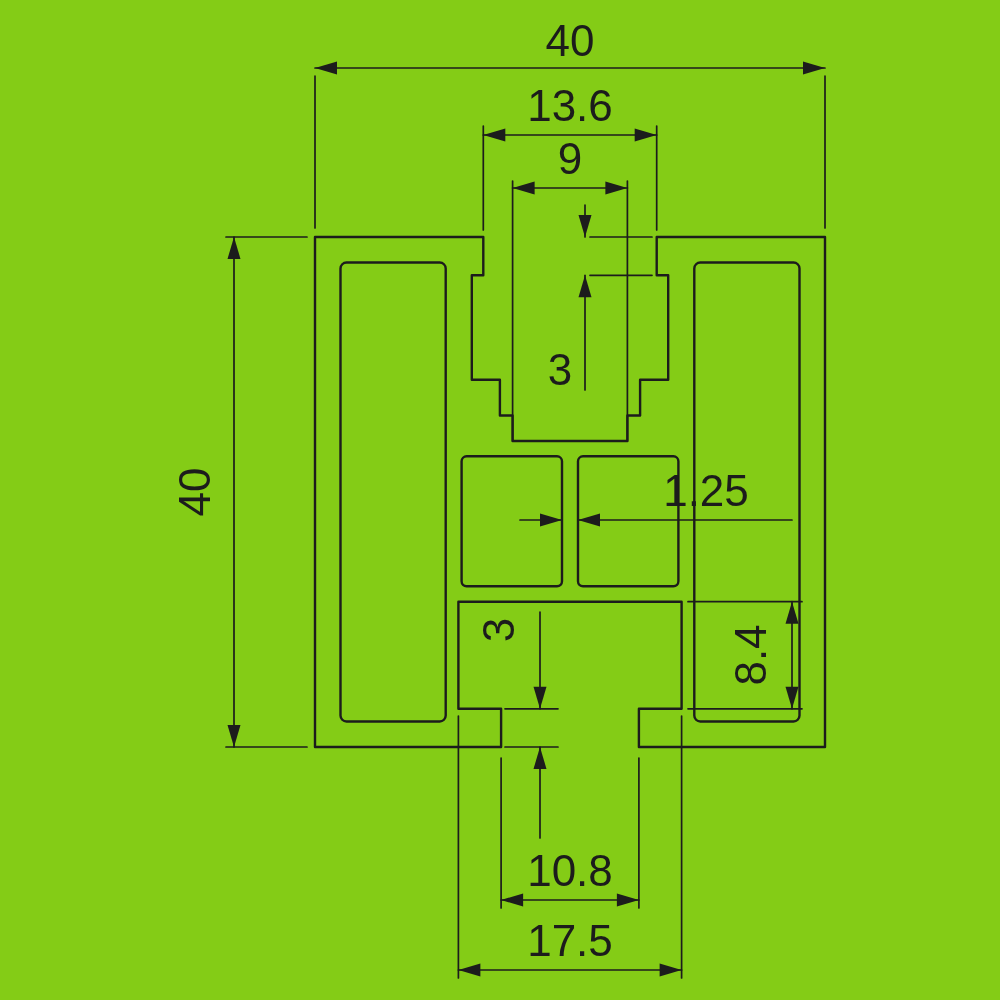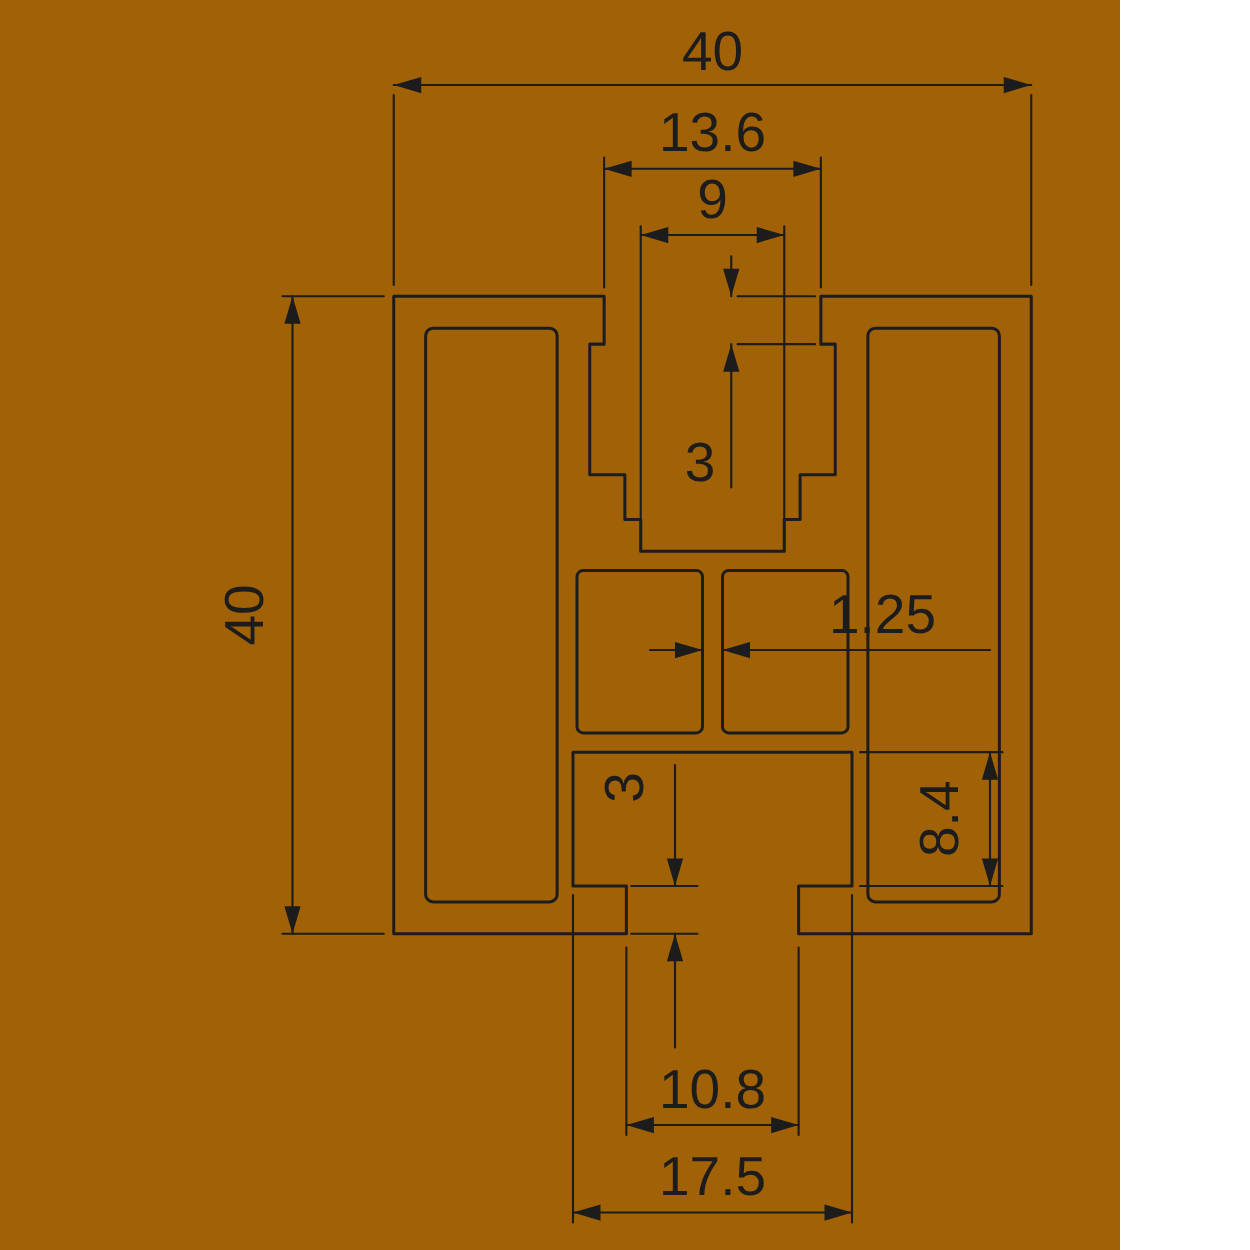--- a/index.html
+++ b/index.html
@@ -4,24 +4,24 @@
 <style>
   html, body {
     margin: 0;
     padding: 0;
     background: #ffffff;
     width: 1000px;
     height: 1000px;
     overflow: hidden;
   }
   .canvas {
-    width: 896px;
+    width: 1000px;
     height: 1000px;
     position: relative;
-    background: #a16207;
+    background: #84cc16;
   }
   svg { display: block; }
   .profile {
     fill: none;
     stroke: #1c1c1c;
     stroke-width: 2.4;
     stroke-linejoin: round;
     stroke-linecap: round;
   }
   .dimline {

